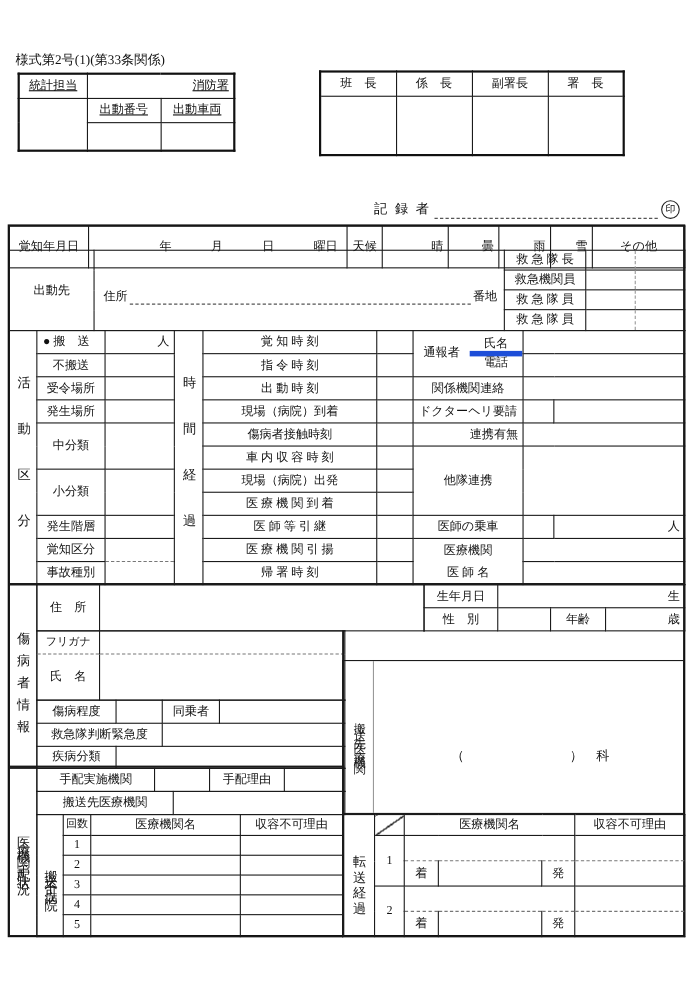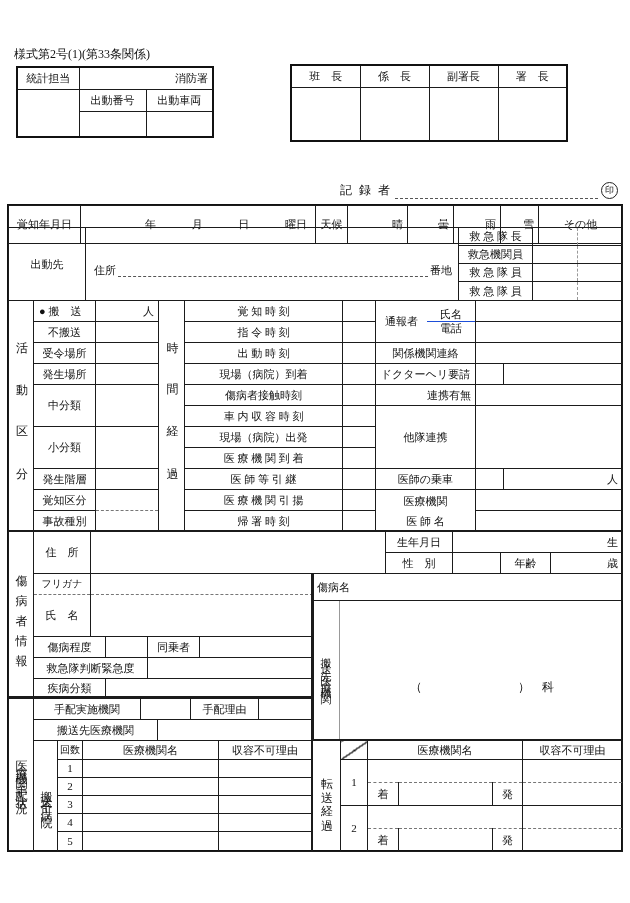--- a/index.html
+++ b/index.html
@@ -31,38 +31,38 @@
   .recorder .dash{flex:1;border-bottom:1px dashed #555;height:13px;margin:0 3px;}
   .seal{flex:0 0 auto;width:15px;height:15px;border:1px solid #222;border-radius:50%;
         font-size:9px;line-height:15px;text-align:center;letter-spacing:0;}
   .datecell{display:flex;justify-content:space-between;align-items:center;height:100%;padding:0 8px 0 64px;}
   .addr{display:flex;align-items:flex-start;height:100%;padding:12px 6px 0 8px;box-sizing:border-box;}
   .addr .dash{flex:1;border-bottom:1px dashed #555;height:12px;margin:0 2px;}
   .notif{display:flex;height:100%;align-items:stretch;}
   .notif .nl{flex:1;display:flex;align-items:center;justify-content:center;}
   .notif .sub{width:48px;display:flex;flex-direction:column;}
   .notif .sub span{flex:1;display:flex;align-items:center;justify-content:center;}
-  .notif .sub .top{border-bottom:1px solid #1d4ed8;}
+  .notif .sub .top{border-bottom:5px solid #1d4ed8;}
   .two{line-height:20px;white-space:pre-line;}
   .dest{position:absolute;left:311px;top:600px;width:311px;height:140px;border:1px solid #1b1b1b;box-sizing:border-box;}
   .dest .strip{position:absolute;left:0;top:0;bottom:0;width:27px;border-right:1px solid #999;
         display:flex;align-items:center;justify-content:center;writing-mode:vertical-rl;text-orientation:upright;
         font-size:11px;letter-spacing:6px;}
   .dest .dept{position:absolute;left:98px;top:78px;font-size:12px;}
   .diag{background:linear-gradient(to bottom right,transparent calc(50% - 0.7px),#222 calc(50% - 0.7px),#222 calc(50% + 0.7px),transparent calc(50% + 0.7px));}
   .frame{position:absolute;left:7px;top:204px;width:616px;height:648px;border:2px solid #111;box-sizing:border-box;pointer-events:none;}
 </style>
 </head>
 <body>
 
 <div class="page">
 
   <div class="formcode">様式第2号(1)(第33条関係)</div>
 
-  <table class="b2" style="left:16px;top:66px;width:196px;">
+  <table class="b2" style="left:16px;top:66px;width:196px;text-decoration:underline;">
     <colgroup>
         <col style="width:62px">
         <col style="width:67px">
         <col style="width:67px">
       </colgroup>
     <tbody>
         <tr style="height:22px">
       <td>統計担当</td>
       <td colspan="2" class="tr2">消防署</td>
     </tr>
@@ -337,30 +337,20 @@
       <td class="f10 dashb">フリガナ</td>
       <td class="dashb"></td>
     </tr>
     <tr style="height:42px">
       <td class="dasht">氏　名</td>
       <td class="dasht"></td>
     </tr>
   </tbody>
     </table>
 
-  <table style="left:311px;top:573px;width:311px;">
-    <colgroup>
-        <col style="width:311px">
-      </colgroup>
-    <tbody>
-        <tr style="height:27px">
-      <td class="tl">傷病名</td>
-    </tr>
-  </tbody>
-    </table>
 
   <div class="dest">
     <div class="strip">搬送先医療機関</div>
     <div class="dept">（　　　　　　　　）　科</div>
   </div>
 
   <table style="left:33px;top:636px;width:280px;border-radius:13px;">
     <colgroup>
         <col style="width:72px">
         <col style="width:42px">

